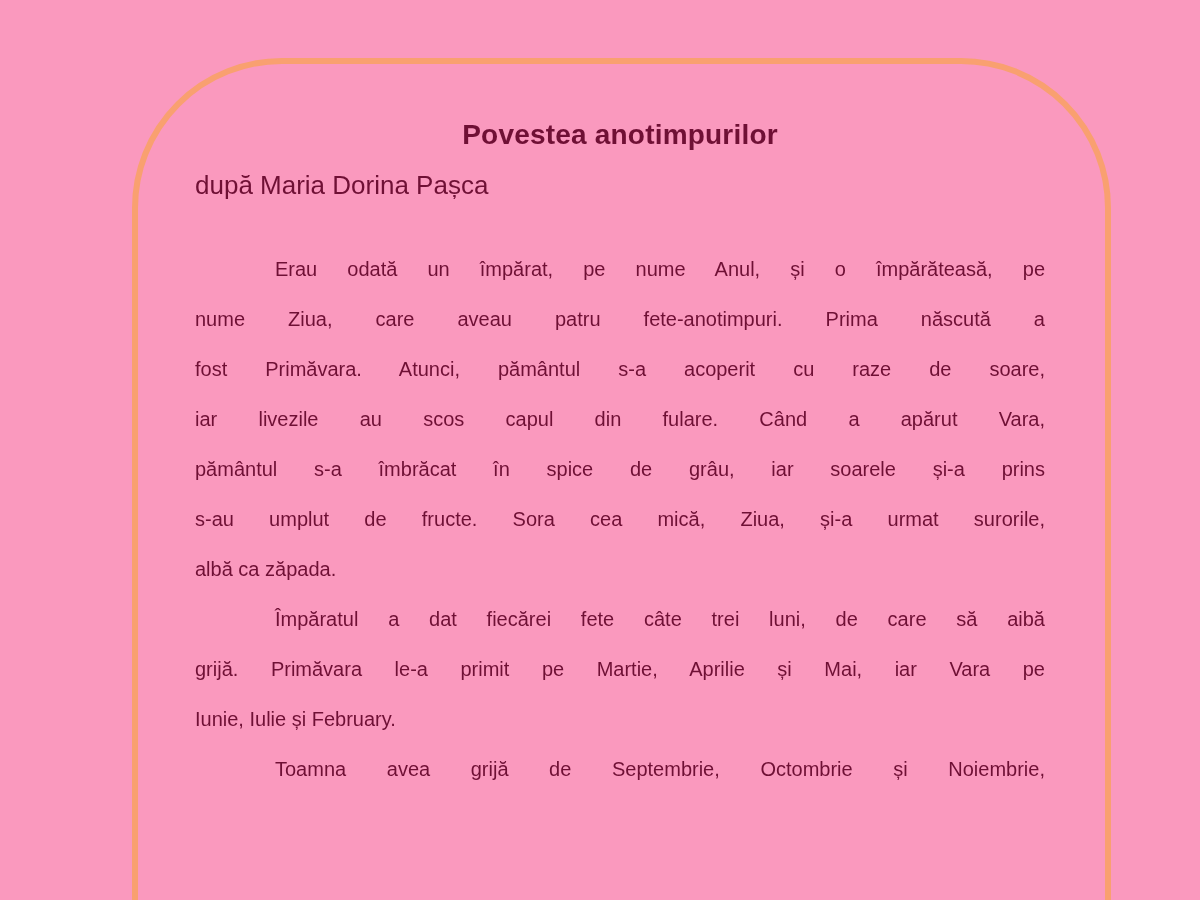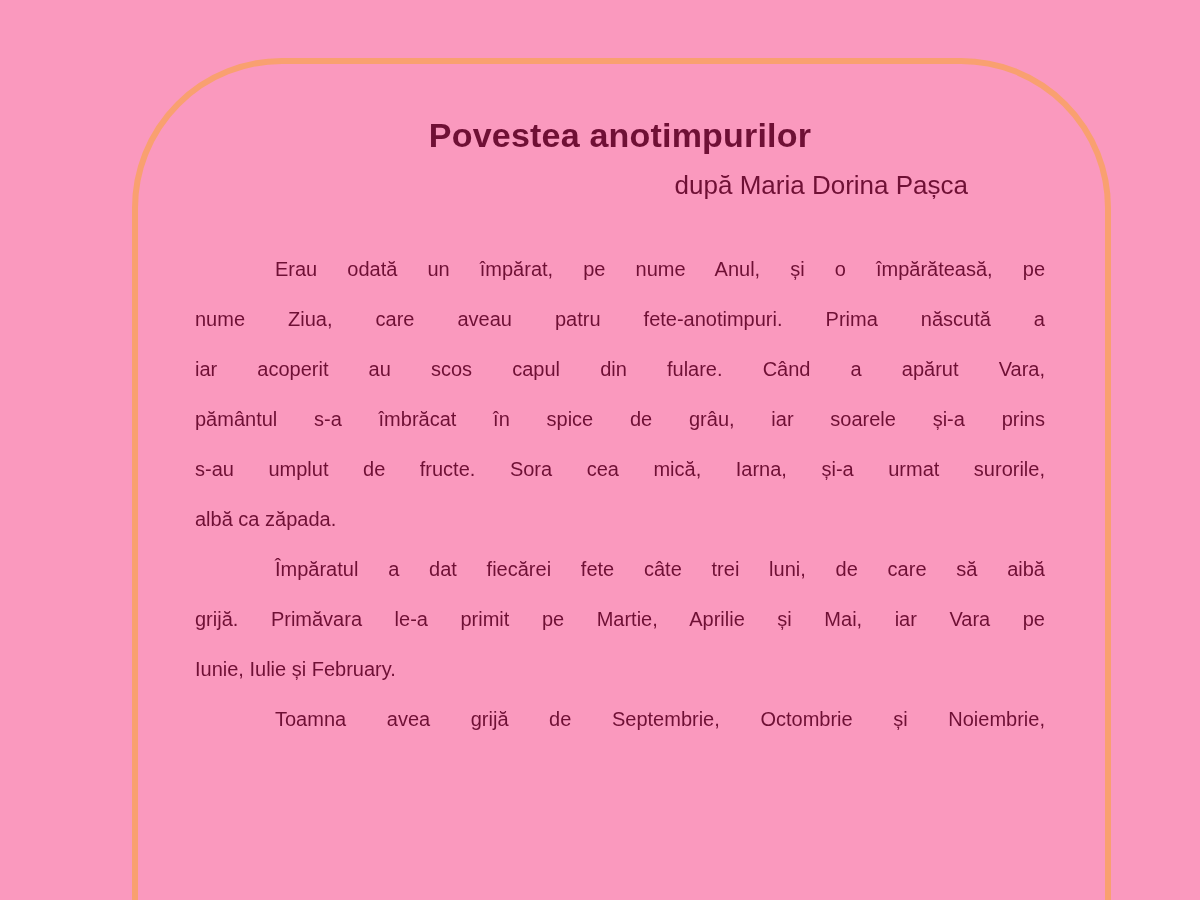--- a/index.html
+++ b/index.html
@@ -27,32 +27,31 @@
     width: 979px; height: 1100px;
     border: 6px solid var(--orange);
     border-radius: 150px;
     background: transparent;
   }
   .title {
     position: absolute;
     left: 195px; top: 110px;
     width: 850px;
     line-height: 50px;
-    font-size: 34px;
+    font-size: 28px;
     font-weight: bold;
     text-align: center;
     letter-spacing: 0.2px;
   }
   .byline {
     position: absolute;
     left: 195px; top: 160px;
     width: 850px;
     line-height: 50px;
     font-size: 26px;
-    text-align: right;
     padding-right: 77px;
   }
   .story {
     position: absolute;
     left: 195px; top: 244px;
     width: 850px;
     font-size: 20px;
     line-height: 50px;
   }
   .line {
@@ -67,22 +66,23 @@
 </head>
 <body>
 
 <div class="page">
   <div class="card"></div>
   <div class="title">Povestea anotimpurilor</div>
   <div class="byline">după Maria Dorina Pașca</div>
   <div class="story" id="story-body">
       <div class="line first">Erau odată un împărat, pe nume Anul, și o împărăteasă, pe</div>
       <div class="line">nume Ziua, care aveau patru fete-anotimpuri. Prima născută a</div>
-      <div class="line">iar acoperit au scos capul din fulare. Când a apărut Vara,</div>
+      <div class="line">fost Primăvara. Atunci, pământul s-a acoperit cu raze de soare,</div>
+      <div class="line">iar livezile au scos capul din fulare. Când a apărut Vara,</div>
       <div class="line">pământul s-a îmbrăcat în spice de grâu, iar soarele și-a prins</div>
-      <div class="line">s-au umplut de fructe. Sora cea mică, Iarna, și-a urmat surorile,</div>
+      <div class="line">s-au umplut de fructe. Sora cea mică, Ziua, și-a urmat surorile,</div>
       <div class="line last">albă ca zăpada.</div>
       <div class="line first">Împăratul a dat fiecărei fete câte trei luni, de care să aibă</div>
       <div class="line">grijă. Primăvara le-a primit pe Martie, Aprilie și Mai, iar Vara pe</div>
       <div class="line last">Iunie, Iulie și February.</div>
       <div class="line first">Toamna avea grijă de Septembrie, Octombrie și Noiembrie,</div>
     </div>
 </div>
 
 </body></html>

